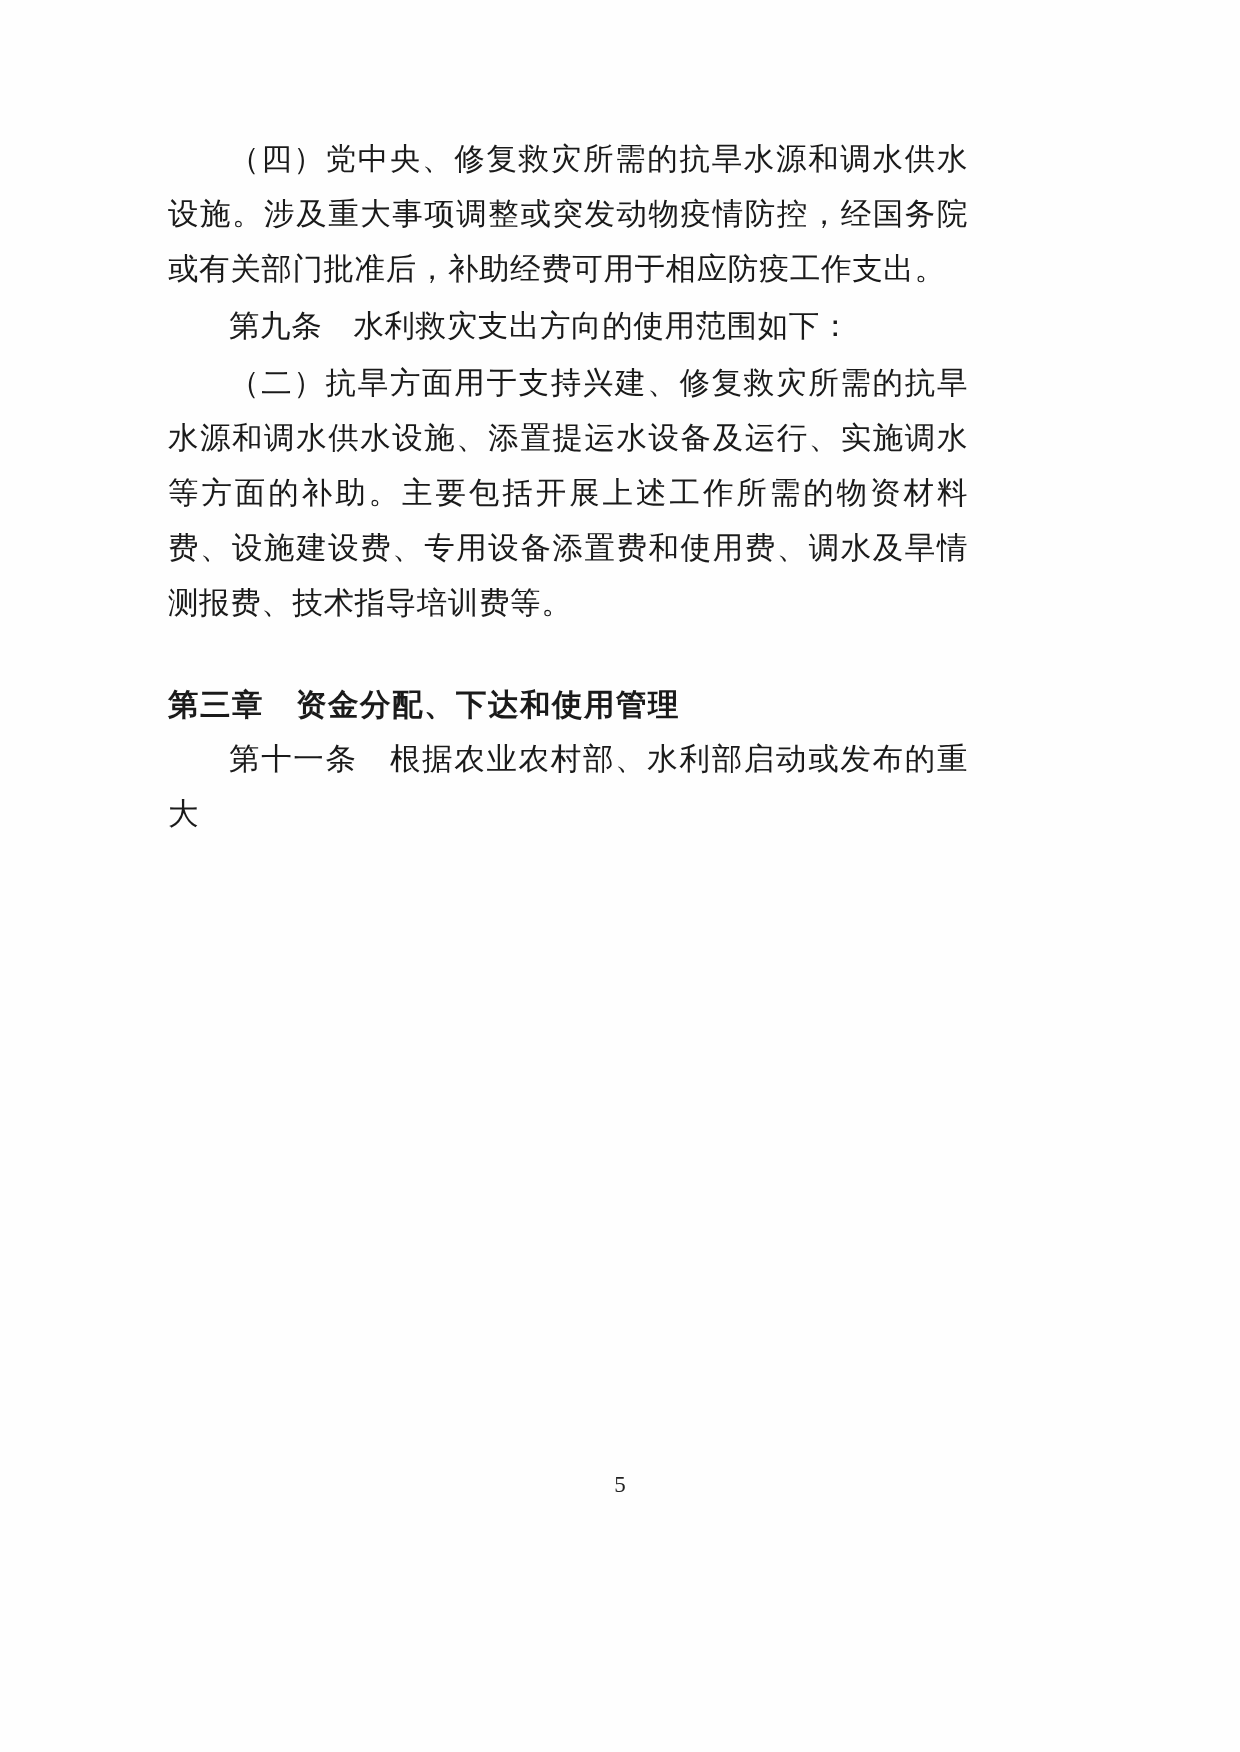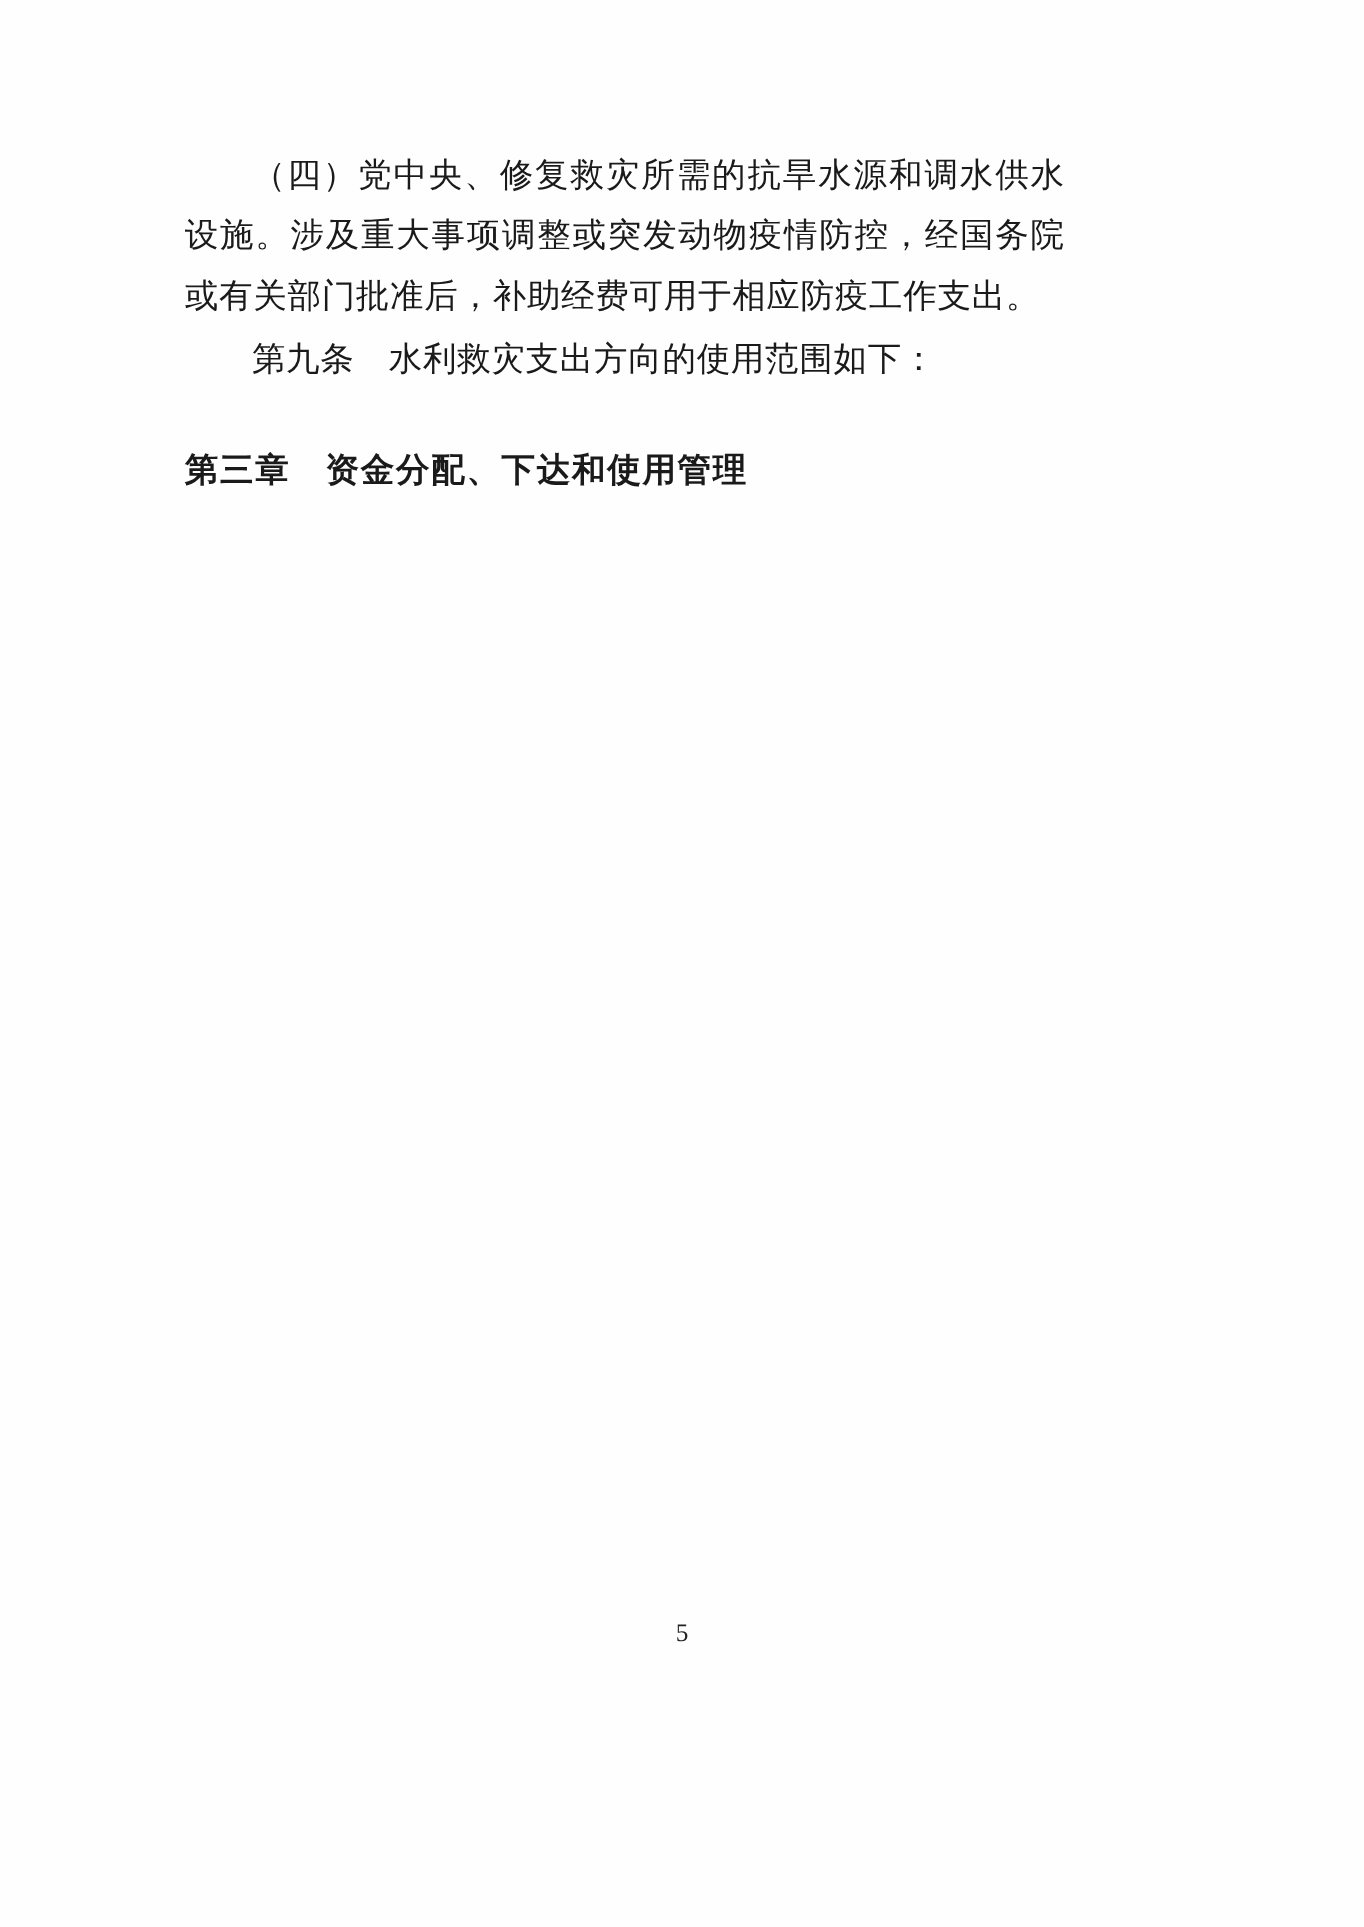--- a/index.html
+++ b/index.html
@@ -70,21 +70,23 @@
 <body>
 
 <div class="page">
   <div class="content">
 
     <p class="para indent-paren">（四）党中央、修复救灾所需的抗旱水源和调水供水设施。涉及重大事项调整或突发动物疫情防控，经国务院或有关部门批准后，补助经费可用于相应防疫工作支出。</p>
 
     <p class="para indent gap-small">第九条　水利救灾支出方向的使用范围如下：</p>
 
 
+    <p class="para indent-paren">（二）抗旱方面用于支持兴建、修复救灾所需的抗旱水源和调水供水设施、添置提运水设备及运行、实施调水等方面的补助。主要包括开展上述工作所需的物资材料费、设施建设费、专用设备添置费和使用费、调水及旱情测报费、技术指导培训费等。</p>
 
 
     <h2 class="chapter-heading">第三章　资金分配、下达和使用管理</h2>
 
+    <p class="para indent">第十一条　根据农业农村部、水利部启动或发布的重大</p>
 
   </div>
 
   <div class="page-number">5</div>
 </div>
 
 </body></html>

